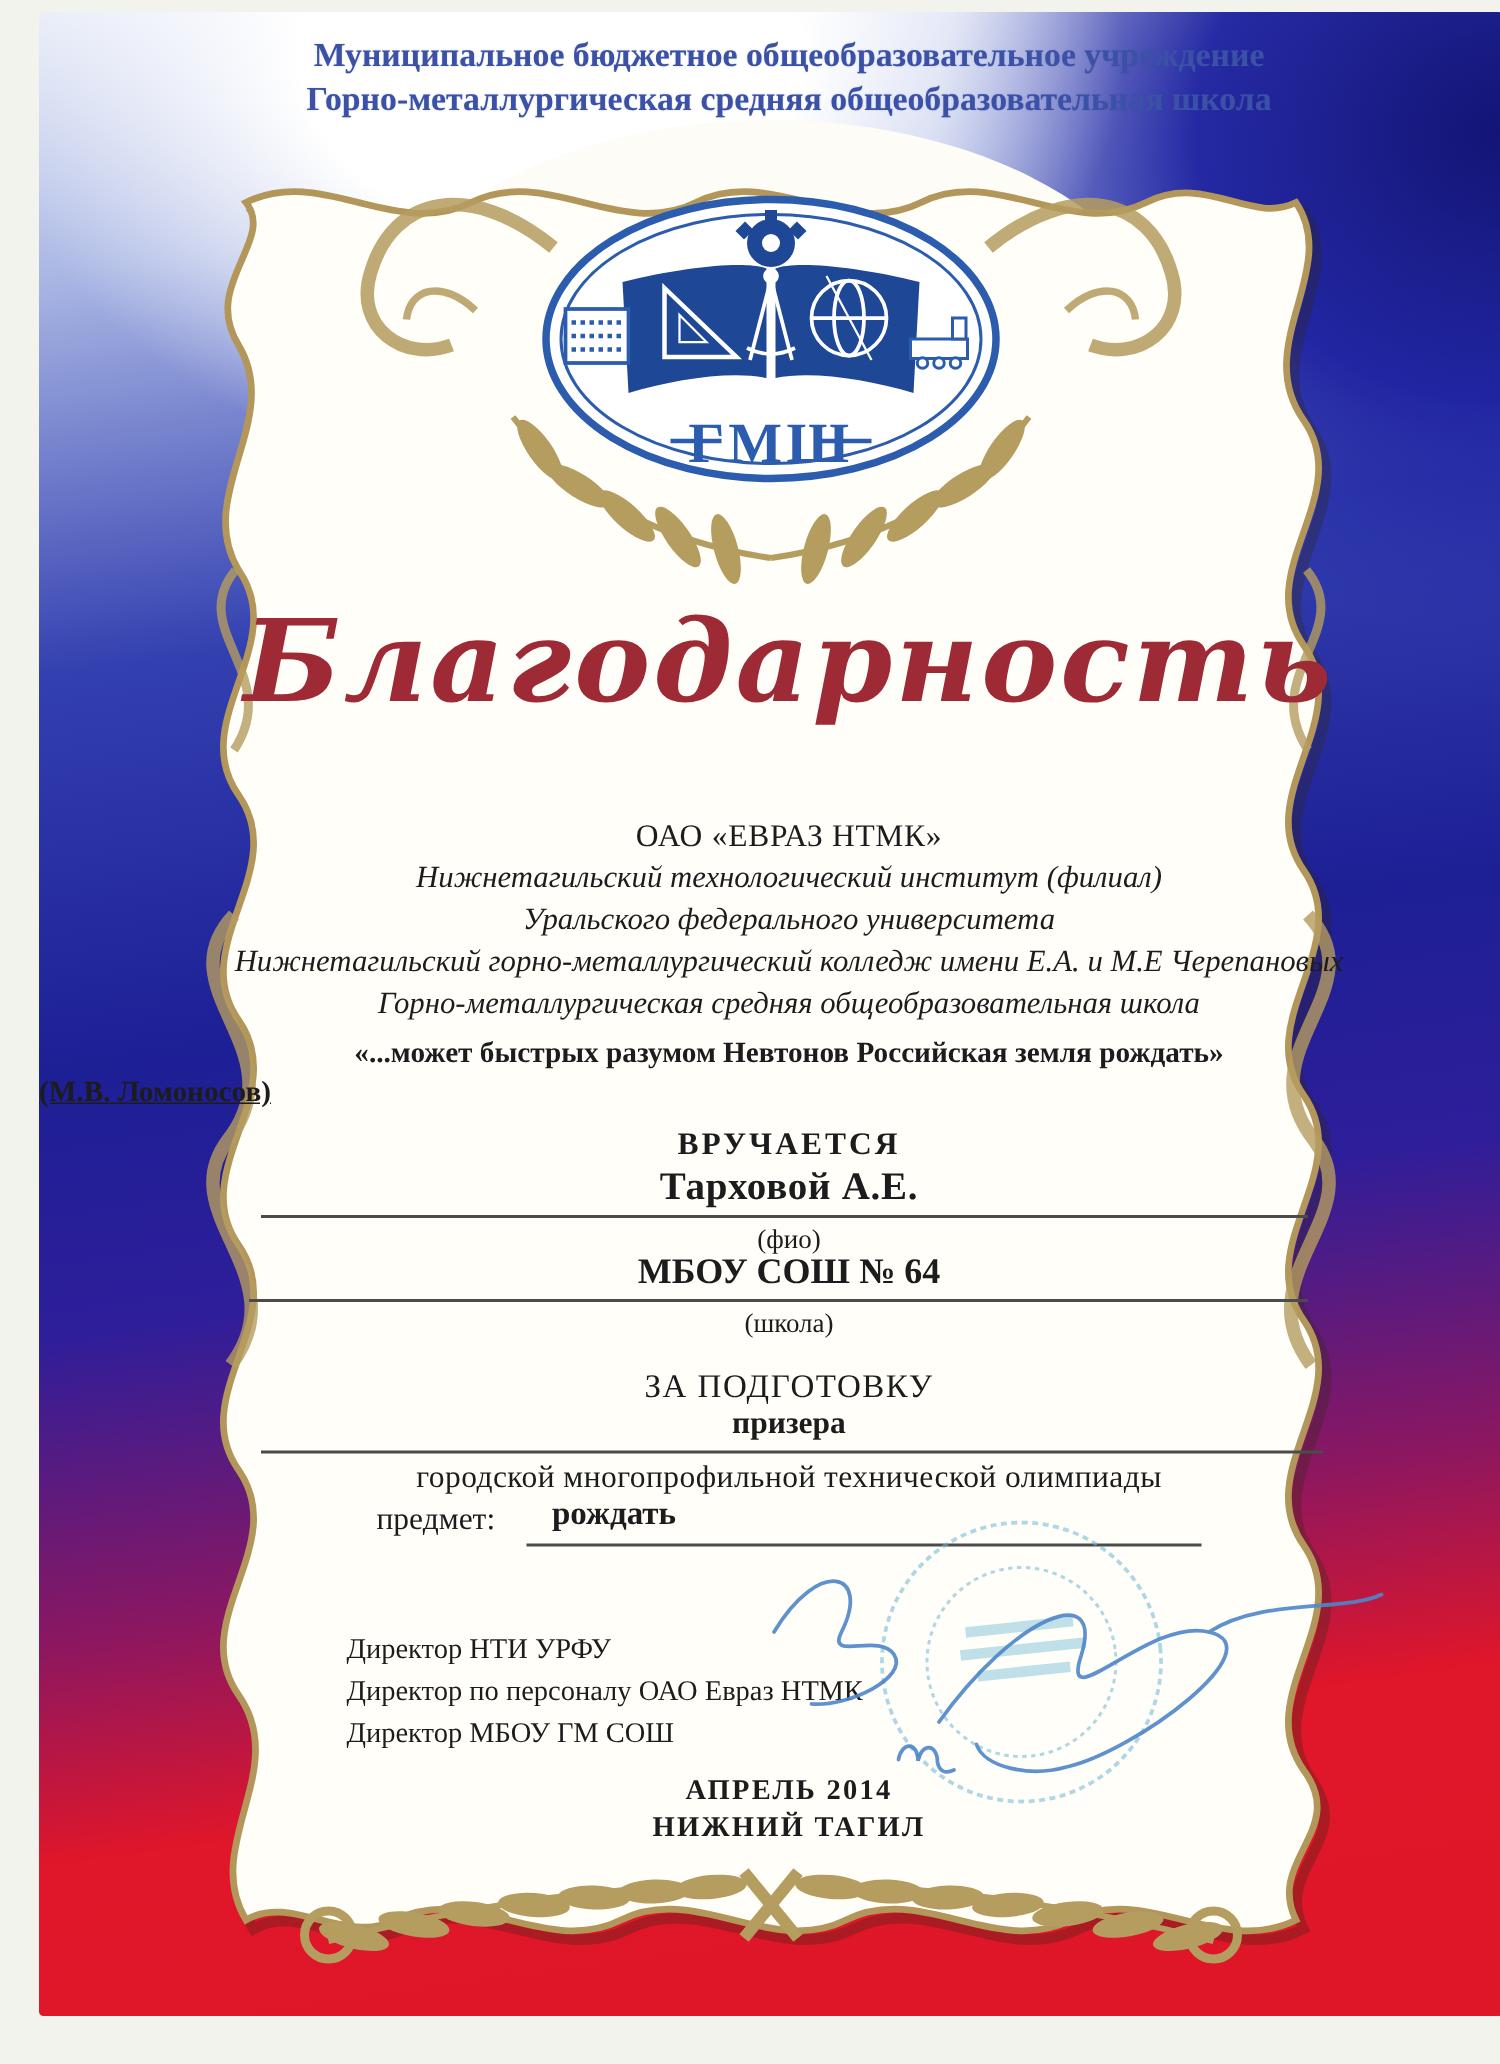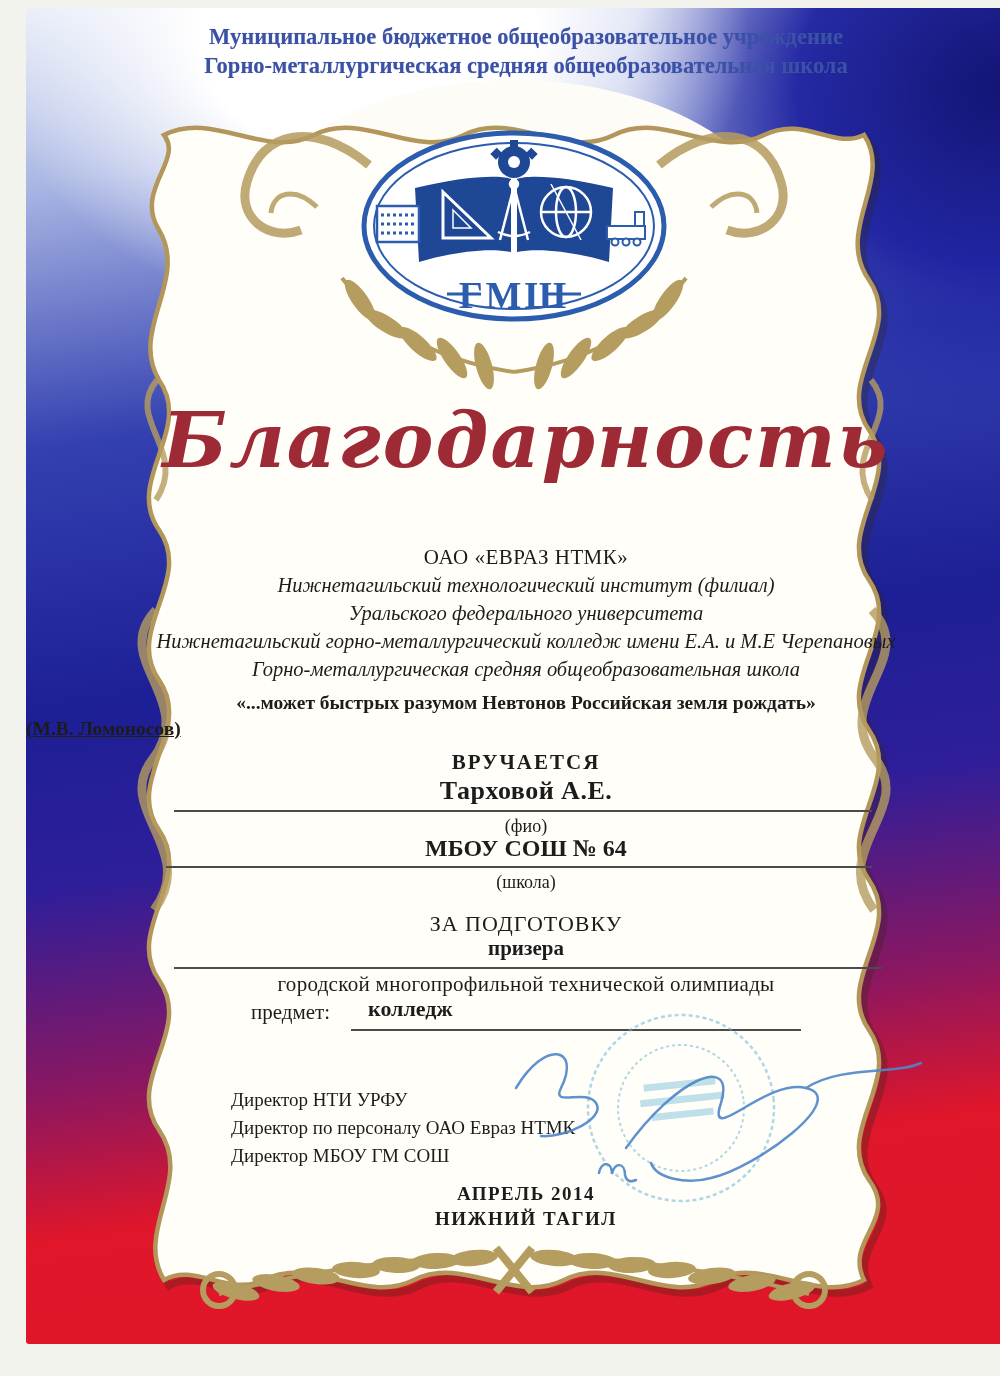--- a/index.html
+++ b/index.html
@@ -214,21 +214,21 @@
   <div class="abs ctr school-v" style="top:827px;">МБОУ СОШ № 64</div>
   <div class="rule" style="left:140px;right:130px;top:858px;"></div>
   <div class="abs ctr cap" style="top:864px;">(школа)</div>
 
   <div class="abs ctr forlbl" style="top:903px;">ЗА ПОДГОТОВКУ</div>
   <div class="abs ctr achv" style="top:928px;">призера</div>
   <div class="rule" style="left:148px;right:120px;top:959px;"></div>
   <div class="abs ctr event" style="top:964px;">городской многопрофильной технической олимпиады</div>
 
   <div class="abs subj-l" style="left:205px;top:992px;margin-left:20px;">предмет:</div>
-  <div class="abs subj-v" style="left:342px;top:988px;">колледж</div>
+  <div class="abs subj-v" style="left:342px;top:988px;">рождать</div>
   <div class="rule" style="left:325px;width:450px;top:1021px;"></div>
 
   <div class="abs sig" style="left:205px;top:1078px;">Директор НТИ УРФУ</div>
   <div class="abs sig" style="left:205px;top:1106px;">Директор по персоналу ОАО Евраз НТМК</div>
   <div class="abs sig" style="left:205px;top:1134px;">Директор МБОУ ГМ СОШ</div>
 
   <svg class="abs" style="left:455px;top:985px;" width="470" height="235" viewBox="0 0 470 235">
     <g opacity="0.55" stroke="#6fb7d4" fill="none" transform="rotate(-6 200 115)">
       <circle cx="200" cy="115" r="93" stroke-width="2.5" stroke-dasharray="4 3"></circle>
       <circle cx="200" cy="115" r="63" stroke-width="2" stroke-dasharray="3 3"></circle>

